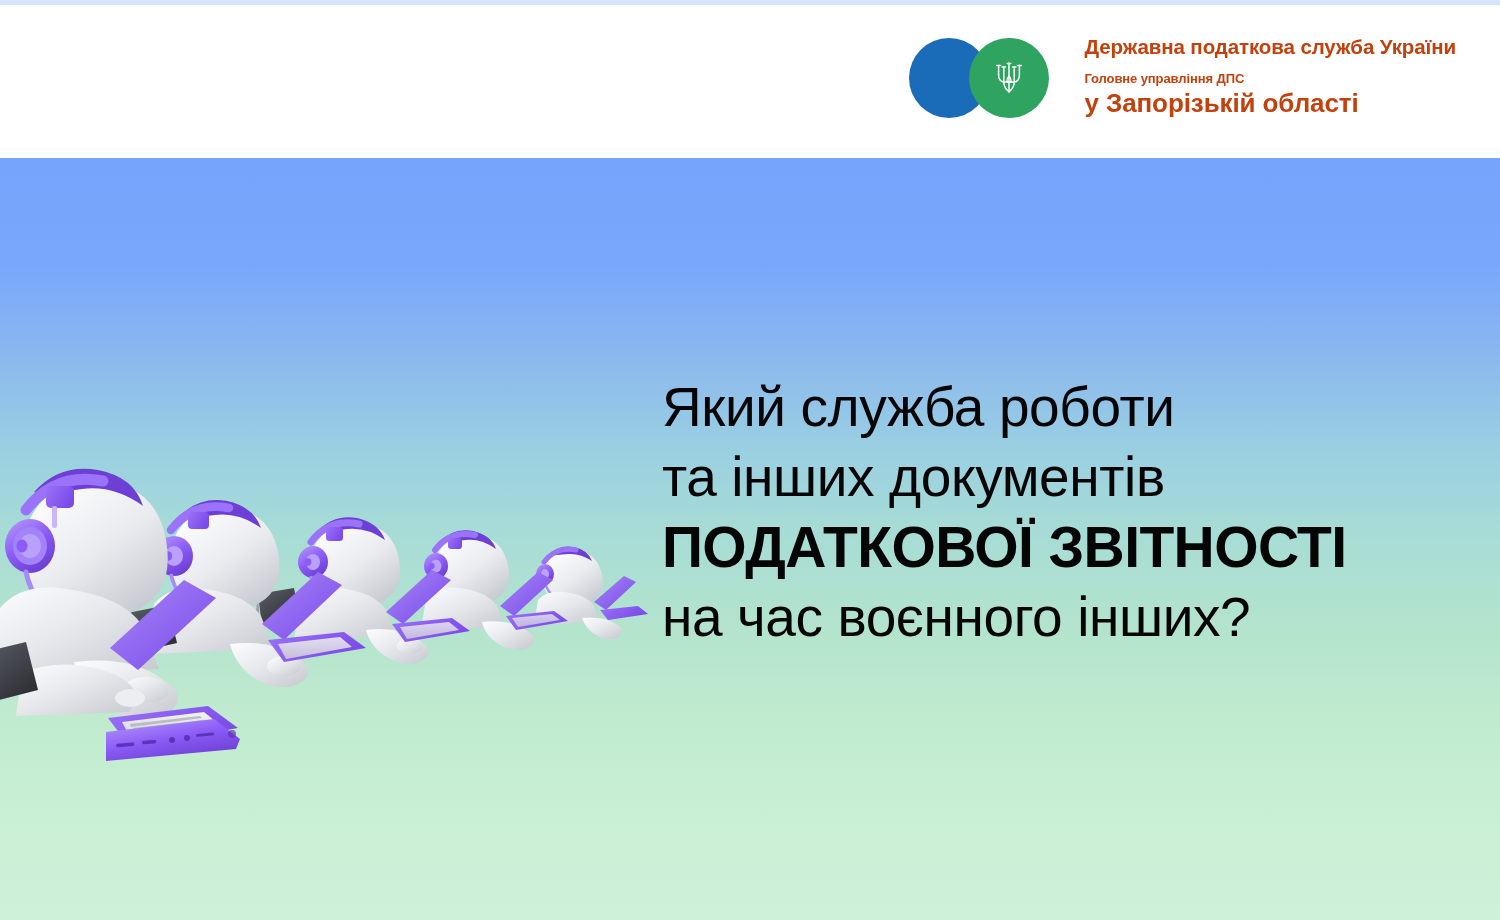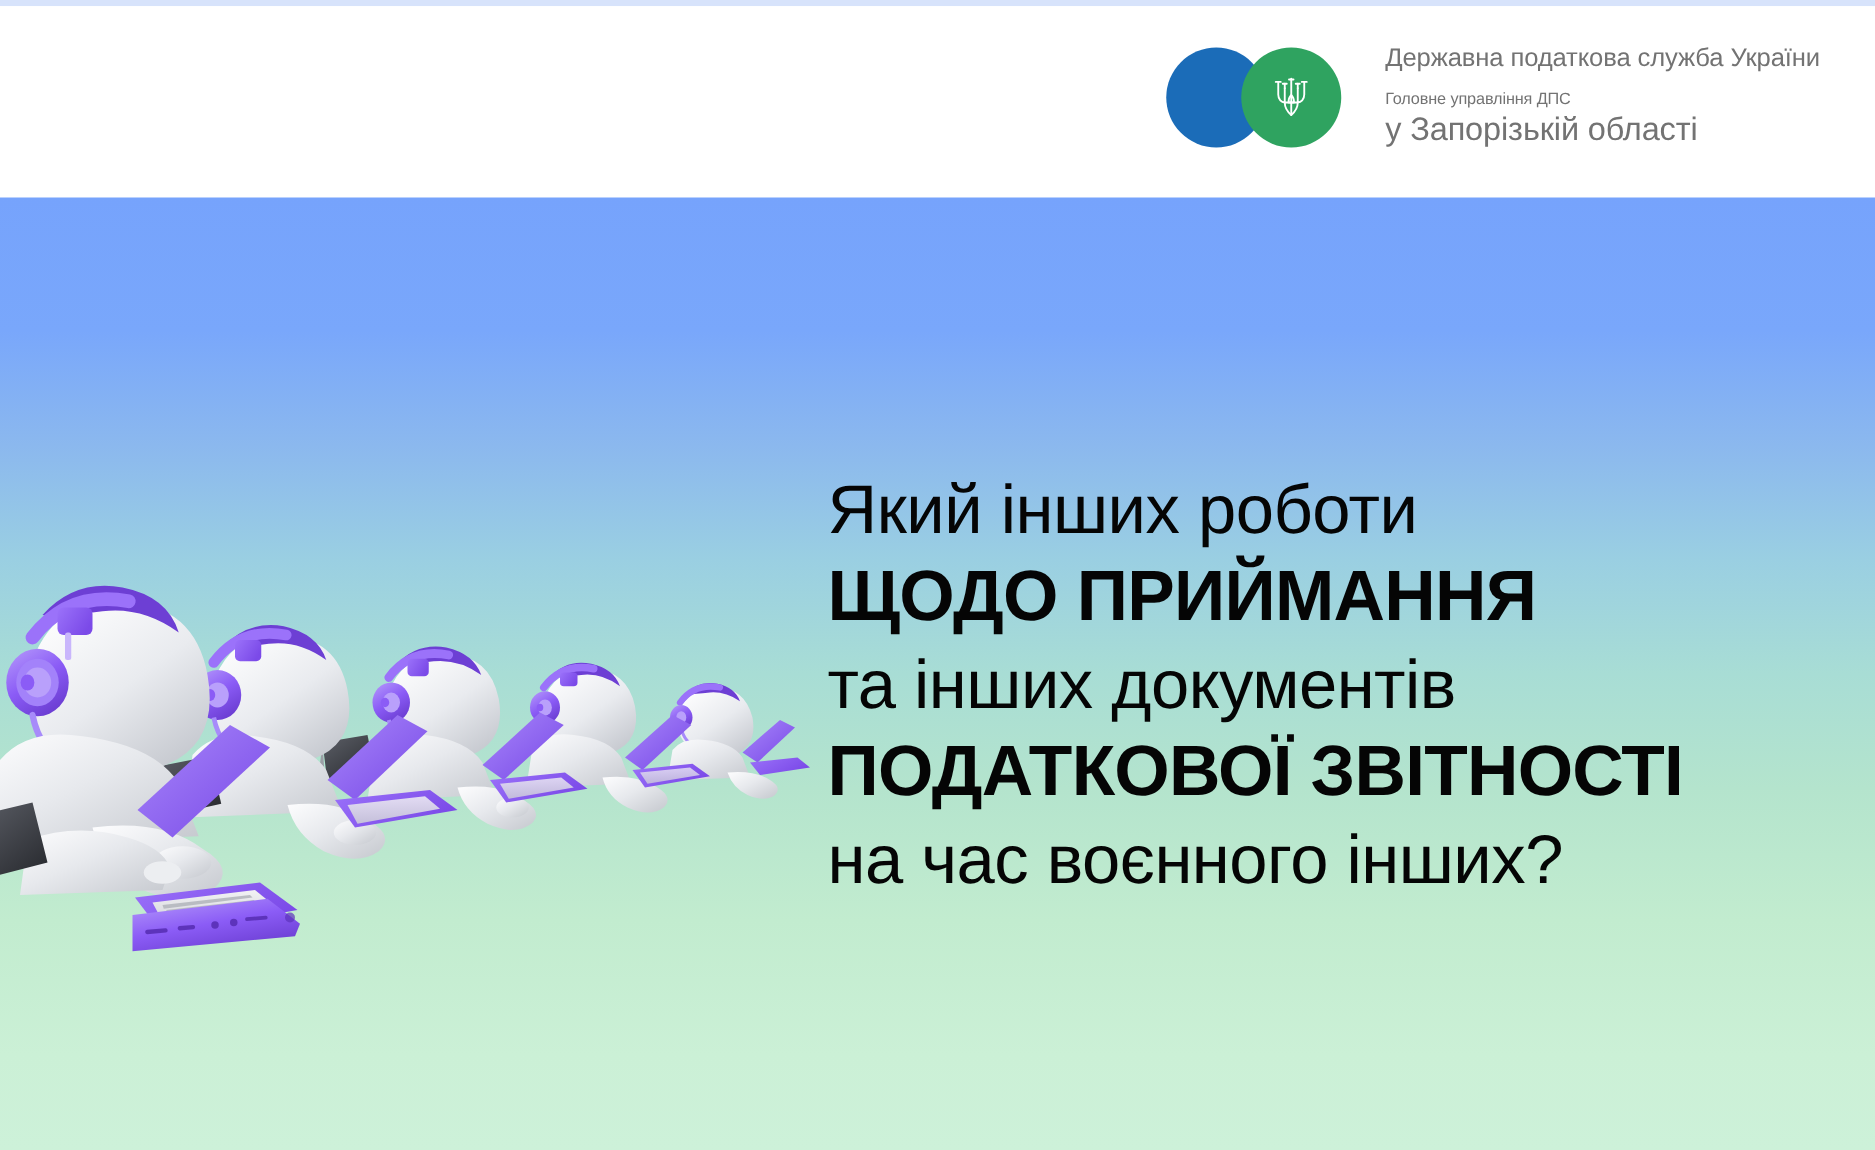--- a/index.html
+++ b/index.html
@@ -31,22 +31,22 @@
   .circle-blue{
     position:absolute;left:0;top:0;width:80px;height:80px;border-radius:50%;
     background:#1b6cb8;
   }
   .circle-green{
     position:absolute;left:60px;top:0;width:80px;height:80px;border-radius:50%;
     background:#2fa360;display:flex;align-items:center;justify-content:center;
   }
   .trident{width:30px;height:40px;display:block;}
   .logo-text{
-    margin-left:43px;color:#737373;
-    font-weight:normal;letter-spacing:-0.1px;
+    margin-left:43px;color:#c2410c;
+    font-weight:bold;letter-spacing:-0.1px;
   }
   .logo-line1{font-size:20.5px;line-height:26px;white-space:nowrap;}
   .logo-line2{font-size:13px;line-height:25px;margin-top:6px;white-space:nowrap;}
   .logo-line3{font-size:26px;line-height:25px;white-space:nowrap;}
 
   
   .stage{
     position:absolute;left:0;top:158px;width:1500px;height:762px;
     background:linear-gradient(to bottom,
       #76a3fc 0%,
@@ -275,21 +275,20 @@
           <circle cx="250" cy="312" r="4" fill="#5d33bb" opacity="0.7"></circle>
         </g>
         <g>
           <path d="M-6 232 l50 -12 l12 48 l-54 14 Z" fill="url(#scr)"></path>
           <path d="M-6 232 l-10 54 l10 -4 Z" fill="#9b9ea5"></path>
         </g>
       </svg>
     </div>
 
     <div class="headline">
-      <div class="hl-line reg">Який інших роботи</div>
-      <div class="hl-line bold">ЩОДО ПРИЙМАННЯ</div>
+      <div class="hl-line reg">Який служба роботи</div>
       <div class="hl-line reg">та інших документів</div>
       <div class="hl-line bold">ПОДАТКОВОЇ ЗВІТНОСТІ</div>
       <div class="hl-line reg">на час воєнного інших?</div>
     </div>
 
   </div>
 </div>
 
 </body></html>

